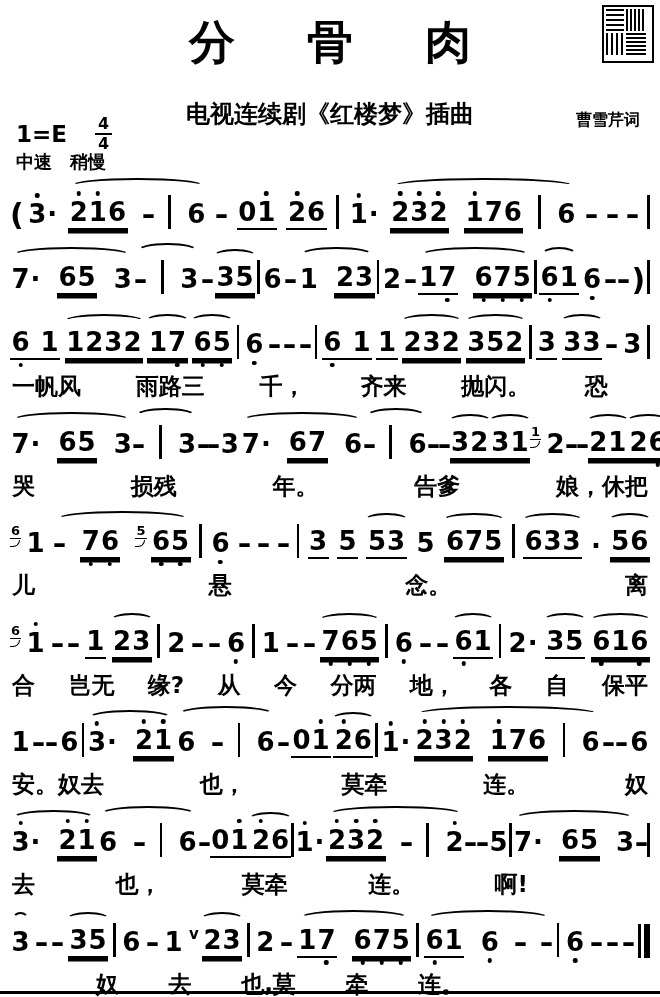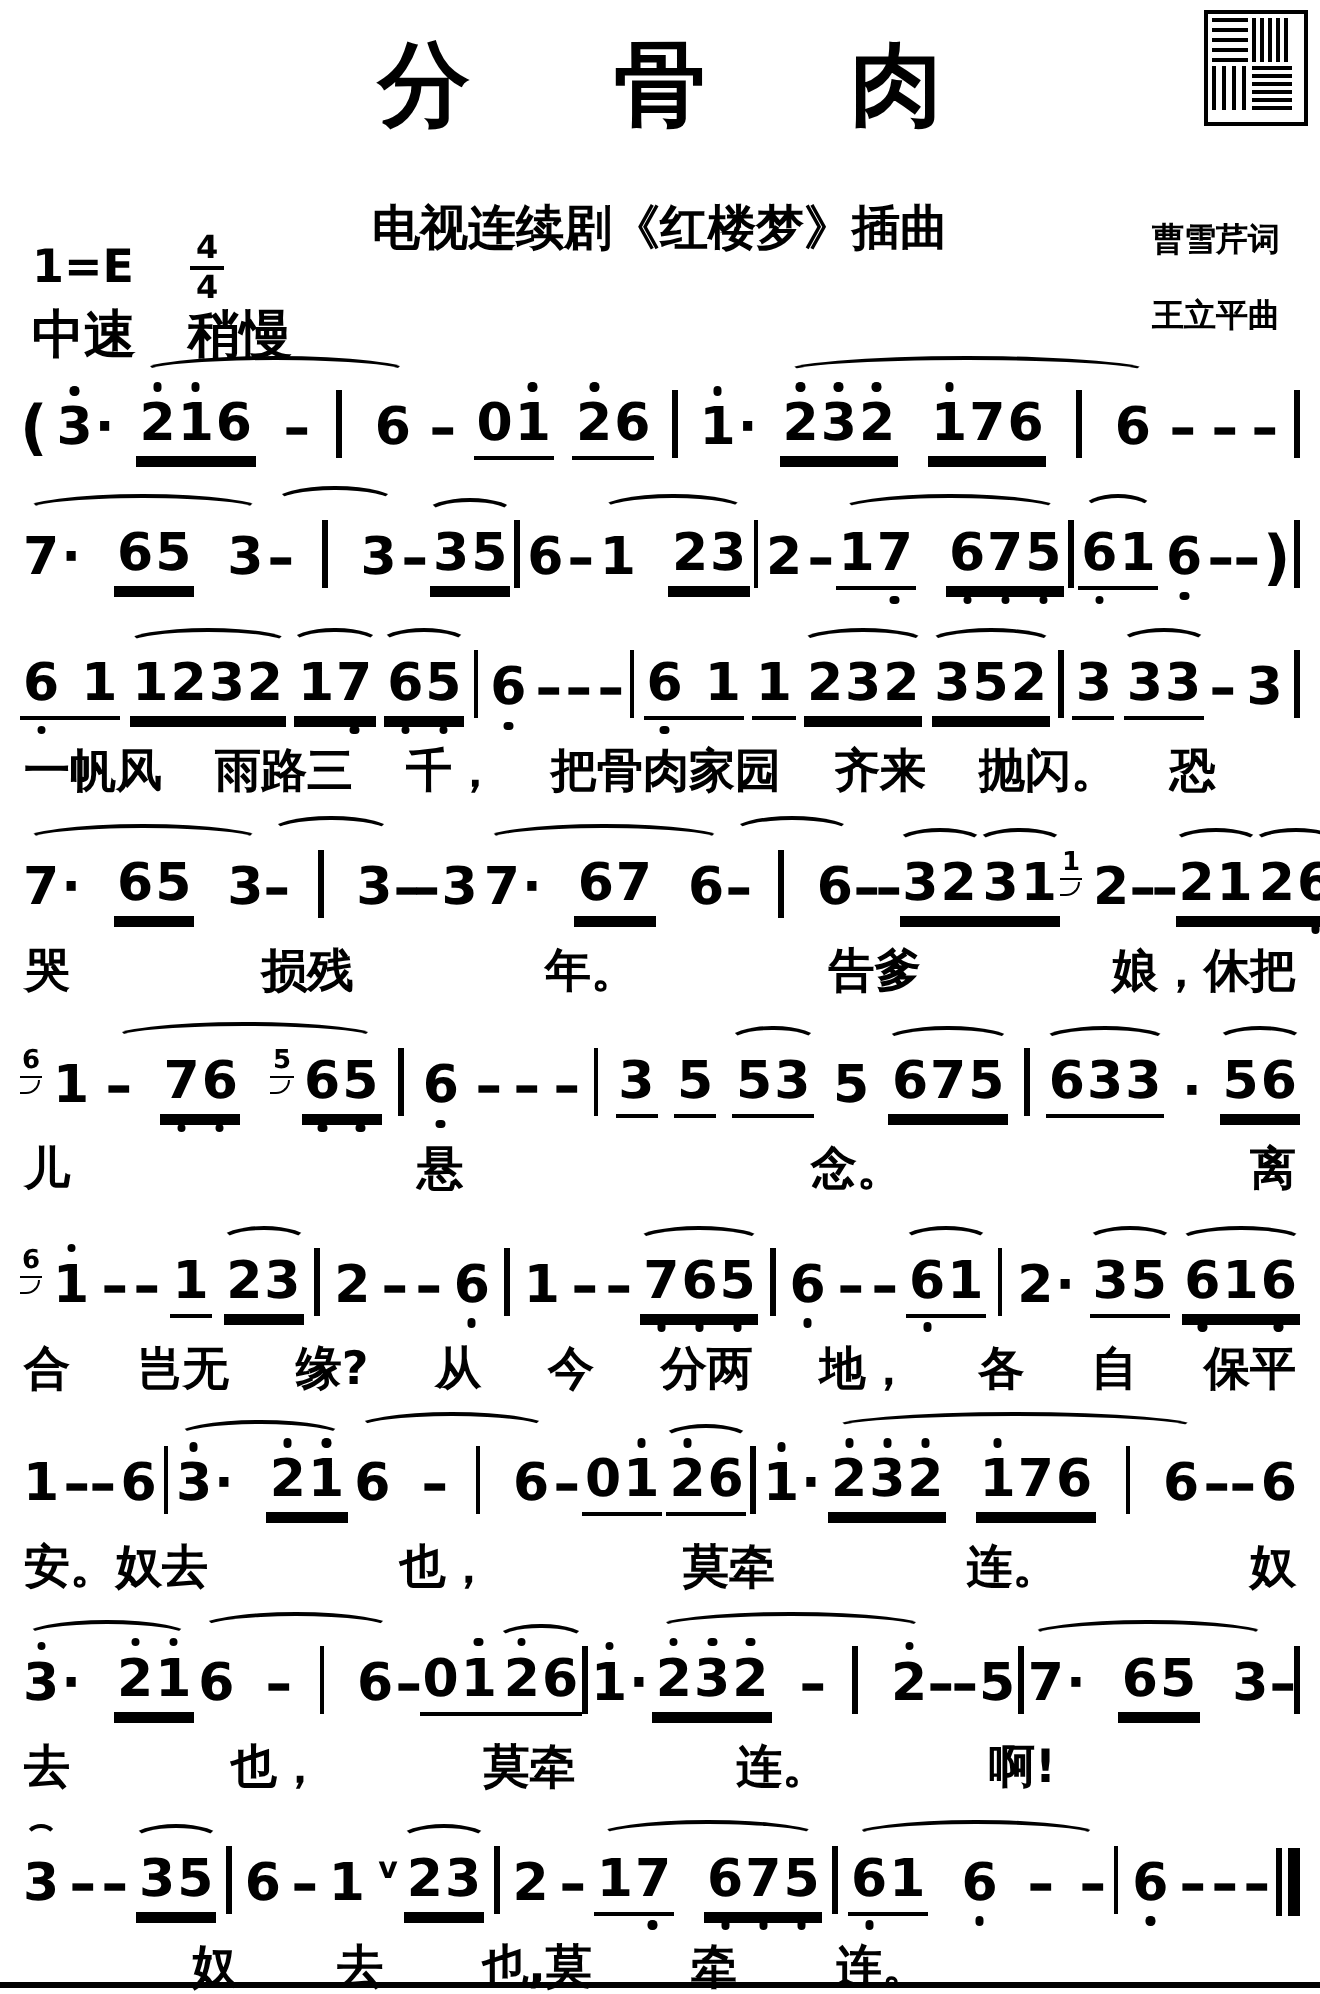--- a/index.html
+++ b/index.html
@@ -7,21 +7,21 @@
         font-family:"DejaVu Sans","Liberation Sans",sans-serif;color:#000;}
   
   .title{position:absolute;top:12px;left:0;right:0;text-align:center;
          font-family:"DejaVu Serif","Liberation Serif",serif;font-weight:bold;font-size:46px;}
   .title span{letter-spacing:72px;margin-right:-72px;display:inline-block;}
   .subtitle{position:absolute;top:82px;left:0;right:0;text-align:center;font-weight:bold;font-size:24px;margin-top:16px;}
   .keyrow{position:absolute;left:16px;top:116px;font-weight:bold;font-size:23px;display:flex;align-items:center;gap:28px;}
   .ts{display:inline-flex;flex-direction:column;align-items:center;font-size:16px;line-height:1;font-weight:bold;}
   .ts .top{border-bottom:2.2px solid #000;padding:0 3px 1px;}
   .ts .bot{padding-top:1px;}
-  .tempo{position:absolute;left:16px;top:150px;font-weight:bold;font-size:26px;white-space:pre;}
+  .tempo{position:absolute;left:16px;top:150px;font-weight:bold;font-size:18px;white-space:pre;}
   .credit{position:absolute;right:20px;font-weight:bold;font-size:16px;}
   .lyricist{top:110px;}
   .composer{top:148px;}
   
   .seal{position:absolute;top:5px;right:6px;width:44px;height:50px;border:2.5px solid #000;
         display:grid;grid-template-columns:18px 20px;grid-auto-rows:22px;gap:2px;padding:2px;box-sizing:content-box;}
   .seal div{background:repeating-linear-gradient(0deg,#000 0 2px,transparent 2px 5px);}
   .seal div:nth-child(2){background:repeating-linear-gradient(90deg,#000 0 2px,transparent 2px 4px);}
   .seal div:nth-child(3){background:repeating-linear-gradient(90deg,#000 0 2px,transparent 2px 5px);}
   .seal div:nth-child(4){background:repeating-linear-gradient(0deg,#000 0 2px,transparent 2px 4px);}
@@ -78,21 +78,20 @@
   <div class="subtitle">电视连续剧《红楼梦》插曲</div>
   <div class="keyrow">
     <span>1=E</span>
     <span class="ts">
       <span class="top">4</span>
       <span class="bot">4</span>
     </span>
   </div>
   <div class="tempo">中速　稍慢</div>
   <div class="credit lyricist">曹雪芹词</div>
-  <div class="credit composer">王立平曲</div>
   <div id="score">
       <div class="sys s1">
         <div class="mline">
           <span class="cluster">
             <span class="paren">(</span>
             <span class="grp">
               <span class="ch da">3</span>
               <span class="ch augdot">·</span>
             </span>
           </span>
@@ -277,21 +276,20 @@
           <span class="dash">-</span>
           <span class="grp">
             <span class="ch">3</span>
           </span>
           <span class="bar"></span>
         </div>
         <div class="lyr">
           <span class="lw">一帆风</span>
           <span class="lw">雨路三</span>
           <span class="lw">千，</span>
-          <span class="lw">把骨肉家园</span>
           <span class="lw">齐来</span>
           <span class="lw">抛闪。</span>
           <span class="lw">恐</span>
         </div>
       </div>
       <div class="sys s4">
         <div class="mline">
           <span class="aspan">
             <span class="grp">
               <span class="ch">7</span>

